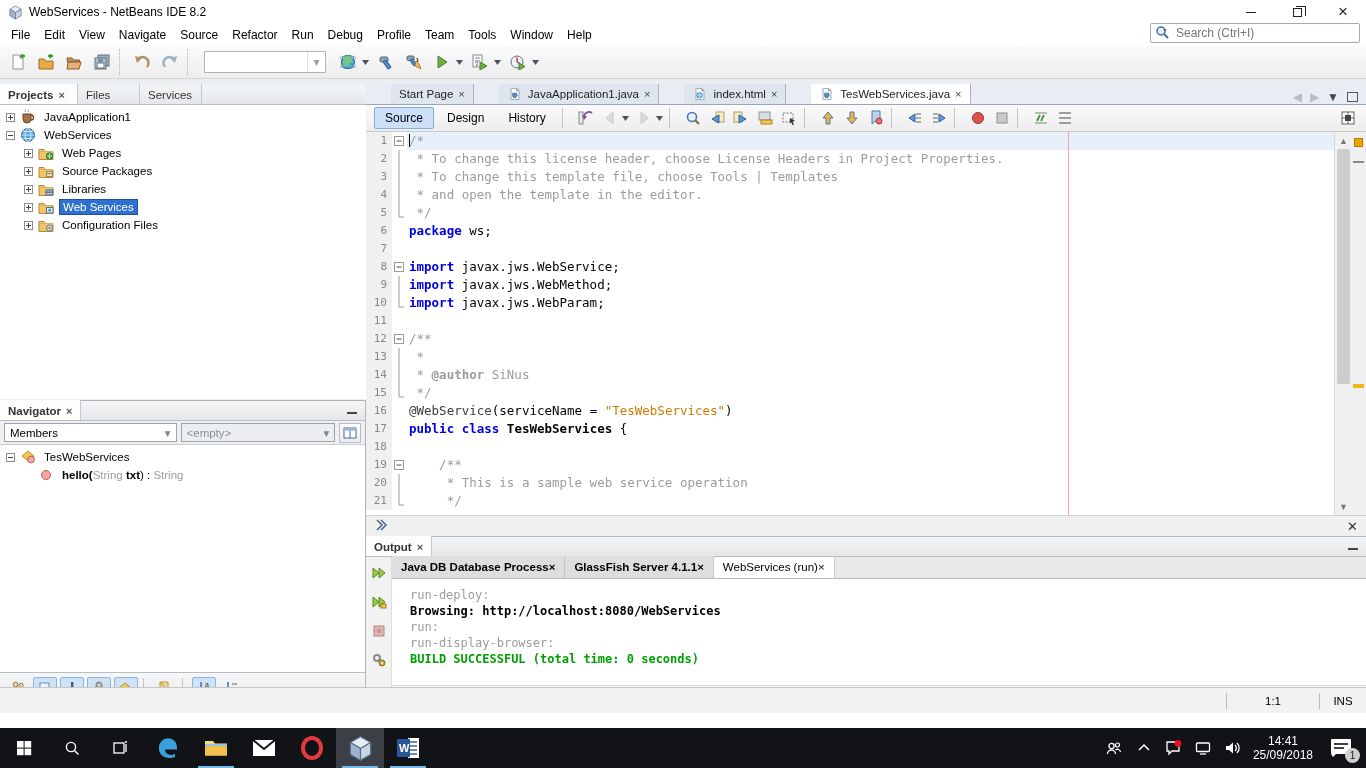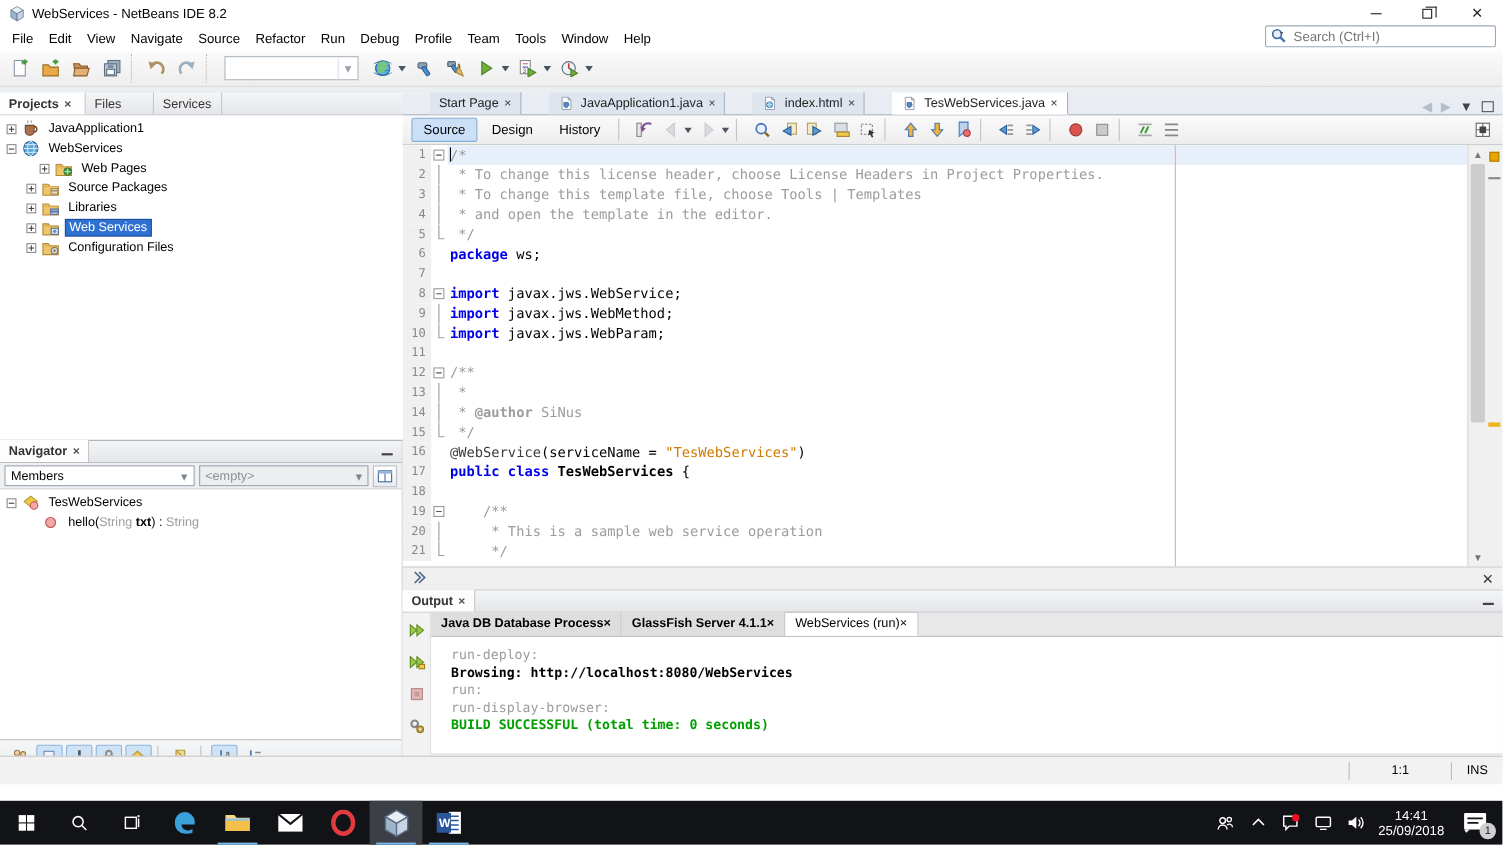--- a/index.html
+++ b/index.html
@@ -341,21 +341,21 @@
             <span class="exp "></span>
             <span class="ticon16">
               <svg width="16" height="16" viewBox="0 0 16 16">
                 <circle cx="8" cy="8" r="6.5" fill="#5aa7d8" stroke="#2c6496"></circle>
                 <ellipse cx="8" cy="8" rx="3" ry="6.5" fill="none" stroke="#dcebf7" stroke-width=".9"></ellipse>
                 <path d="M1.5,8 h13 M2.8,4.5 h10.4 M2.8,11.5 h10.4" stroke="#dcebf7" stroke-width=".9" fill="none"></path>
               </svg>
             </span>
             <span class="lbl">WebServices</span>
           </div>
-          <div class="trow" style="padding-left: 36px;">
+          <div class="trow" style="padding-left: 24px;">
             <span class="exp plus"></span>
             <span class="ticon16">
               <svg width="16" height="16" viewBox="0 0 16 16">
                 <path d="M1,4.5 h5 l1.5,2 h7.5 v8 h-14 z" fill="#efc56a" stroke="#b18a3c"></path>
                 <path d="M1,6.5 h14" stroke="#d9ae55"></path>
                 <circle cx="11.5" cy="11" r="3.2" fill="#4ca64c" stroke="#2a6e2a"></circle>
                 <path d="M8.5,11 h6 M11.5,8 v6" stroke="#d8f0d8" stroke-width=".7"></path>
               </svg>
             </span>
             <span class="lbl">Web Pages</span>
@@ -447,21 +447,21 @@
             </span>
             <span class="lbl"><span style="color: rgb(0, 0, 0);">TesWebServices</span></span>
           </div>
           <div class="trow" style="padding-left: 24px;">
             <span class="exp none"></span>
             <span class="ticon16">
               <svg width="16" height="16" viewBox="0 0 16 16">
                 <circle cx="8" cy="8" r="4.5" fill="#f4a7a7" stroke="#c05858"></circle>
               </svg>
             </span>
-            <span class="lbl"><span style="color: rgb(0, 0, 0); font-weight: normal;">hello(</span><span style="color: rgb(156, 156, 156);">String </span><span style="color: rgb(0, 0, 0); font-weight: bold;">txt</span><span style="color: rgb(0, 0, 0);">) : </span><span style="color: rgb(156, 156, 156);">String</span></span>
+            <span class="lbl"><span style="color: rgb(0, 0, 0); font-weight: bold;">hello(</span><span style="color: rgb(156, 156, 156);">String </span><span style="color: rgb(0, 0, 0); font-weight: bold;">txt</span><span style="color: rgb(0, 0, 0);">) : </span><span style="color: rgb(156, 156, 156);">String</span></span>
           </div>
         </div>
       <div id="nav-filterbar">
           <span class="fbtn">
             <svg width="16" height="16" viewBox="0 0 16 16">
               <circle cx="5.5" cy="4.5" r="2.4" fill="#f0cfa0" stroke="#9a7a4a"></circle>
               <path d="M1.5,12 a4,4 0 0 1 8,0 z" fill="#d86060" stroke="#9a3a3a"></path>
               <circle cx="11" cy="5.5" r="2.2" fill="#f0cfa0" stroke="#9a7a4a"></circle>
               <path d="M7.5,12.5 a3.6,3.6 0 0 1 7,0 z" fill="#e89a5a" stroke="#9a5a2a"></path>
             </svg>

